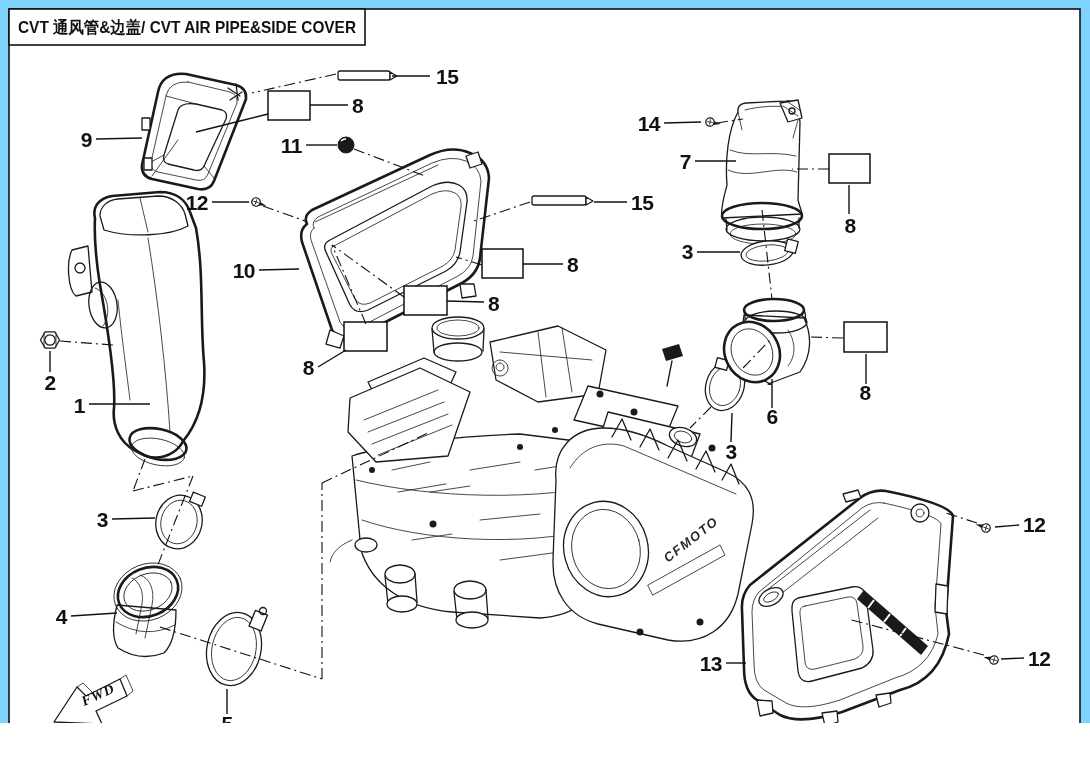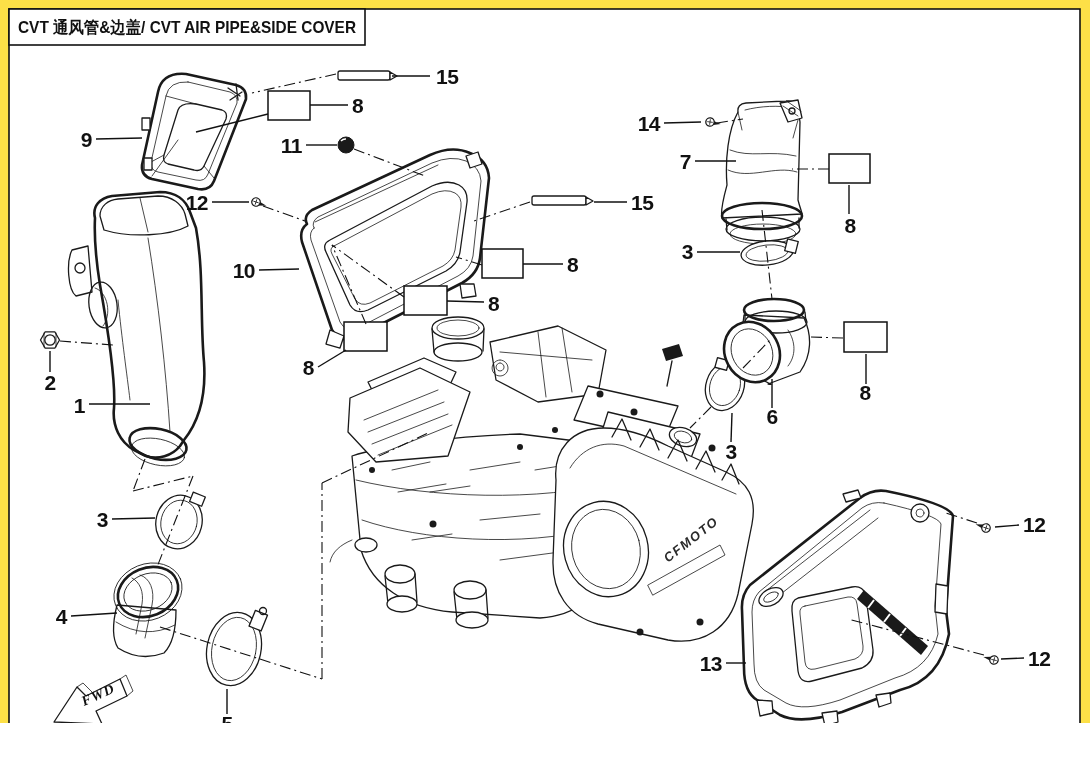--- a/index.html
+++ b/index.html
@@ -1,16 +1,16 @@
 <!DOCTYPE html>
 <html><head>
 <meta charset="utf-8">
 <style>
   html,body{margin:0;padding:0;background:#fff}
-  .wrap{position:relative;width:1090px;height:723px;background:#fde047;font-family:"Liberation Sans",sans-serif;overflow:hidden}
+  .wrap{position:relative;width:1090px;height:723px;background:#7dd3fc;font-family:"Liberation Sans",sans-serif;overflow:hidden}
   svg{display:block}
   .callout{font:bold 21px "Liberation Sans",sans-serif;fill:#111;letter-spacing:-0.5px}
   .title-text{font:bold 16.5px "Liberation Sans",sans-serif;fill:#111}
   .logo{font:italic bold 13px "Liberation Sans",sans-serif;fill:#2a2a2a;letter-spacing:1.5px}
   .fwd{font:italic bold 14px "Liberation Serif",serif;fill:#111;letter-spacing:1px}
   .lead{stroke:#111;stroke-width:1.4}
   .dash{stroke:#111;stroke-width:1.1;fill:none;stroke-dasharray:11 4 2 4}
   .pad{fill:#fff;stroke:#111;stroke-width:1.5}
   .p{fill:none;stroke:#1a1a1a;stroke-width:1.3;stroke-linejoin:round;stroke-linecap:round}
   .pw{fill:#fff;stroke:#1a1a1a;stroke-width:1.3;stroke-linejoin:round;stroke-linecap:round}

